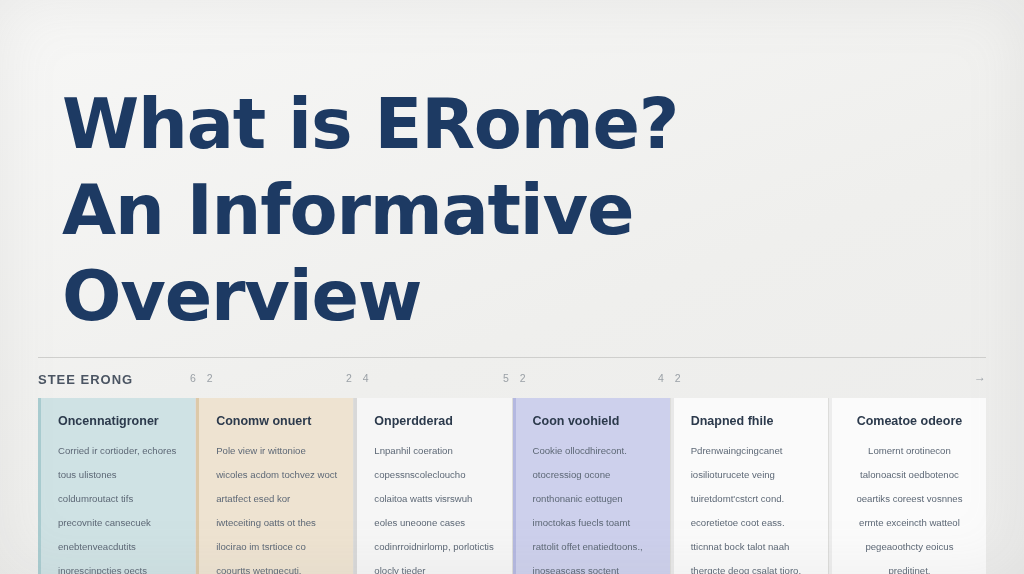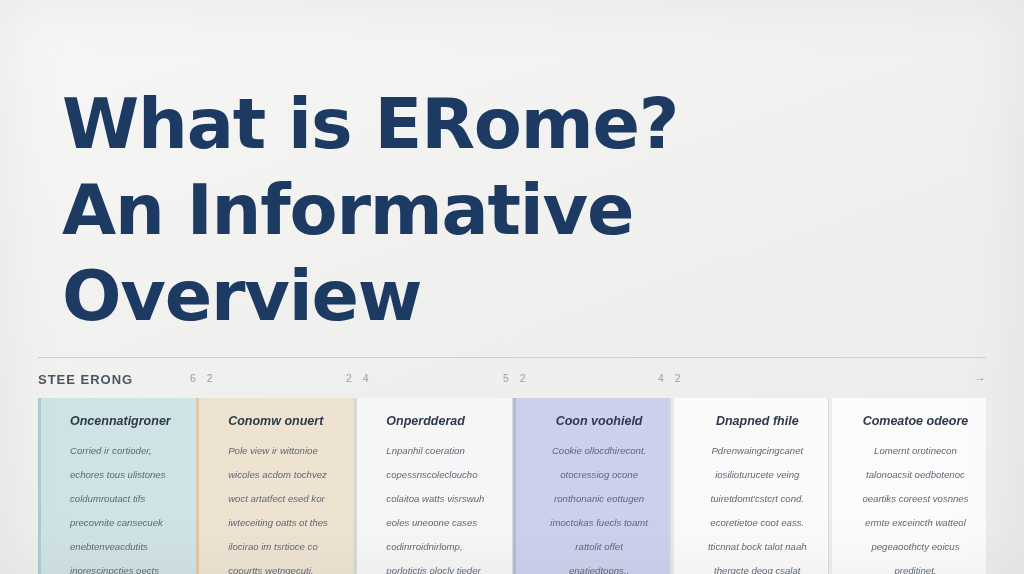--- a/index.html
+++ b/index.html
@@ -89,24 +89,23 @@
     position: absolute;
     left: 38px;
     top: 398px;
     width: 948px;
     height: 176px;
     display: flex;
   }
   .card {
     flex: 1 1 0;
     position: relative;
-    padding: 16px 16px 0 32px;
+    padding: 16px 16px 0 20px;
     box-sizing: border-box;
     border-right: 1px solid #dcdcda;
-    font-style: italic;
   }
   .card:last-child { border-right: none; }
   .card-title {
     color: #2c3a4c;
     font-size: 12.5px;
     font-weight: bold;
     margin-bottom: 11px;
     white-space: nowrap;
     overflow: hidden;
   }
@@ -159,27 +158,27 @@
       <div class="card-title">Conomw onuert</div>
       <div class="card-body">Pole view ir wittonioe wicoles acdom tochvez woct artatfect esed kor iwteceiting oatts ot thes ilocirao im tsrtioce co coourtts wetngecuti.</div>
     </div>
 
     <div class="card" style="background:#f6f6f6;">
       <div class="card-accent" style="background:#d8d8d8;"></div>
       <div class="card-title">Onperdderad</div>
       <div class="card-body">Lnpanhil coeration copessnscolecloucho colaitoa watts visrswuh eoles uneoone cases codinrroidnirlomp, porlotictis olocly tieder</div>
     </div>
 
-    <div class="card" style="background:#cdd0ec;text-align:center;">
+    <div class="card" style="background:#cdd0ec;">
       <div class="card-accent" style="background:#b4b8e0;"></div>
       <div class="card-title">Coon voohield</div>
       <div class="card-body">Cookie ollocdhirecont. otocressiog ocone ronthonanic eottugen imoctokas fuecls toamt rattolit offet enatiedtoons., inoseascass soctent reuranmpfoam teople.</div>
     </div>
 
-    <div class="card" style="background:#fafafa;text-align:center;">
+    <div class="card" style="background:#fafafa;">
       <div class="card-accent" style="background:#e8e8e8;"></div>
       <div class="card-title">Dnapned fhile</div>
       <div class="card-body">Pdrenwaingcingcanet iosilioturucete veing tuiretdomt'cstcrt cond. ecoretietoe coot eass. tticnnat bock talot naah thergcte deog csalat tioro.</div>
     </div>
 
     <div class="card" style="background:#fbfbfb;text-align:center;">
       <div class="card-accent" style="background:#ededed;"></div>
       <div class="card-title">Comeatoe odeore</div>
       <div class="card-body">Lomernt orotinecon talonoacsit oedbotenoc oeartiks coreest vosnnes ermte exceincth watteol pegeaoothcty eoicus preditinet.</div>
     </div>

